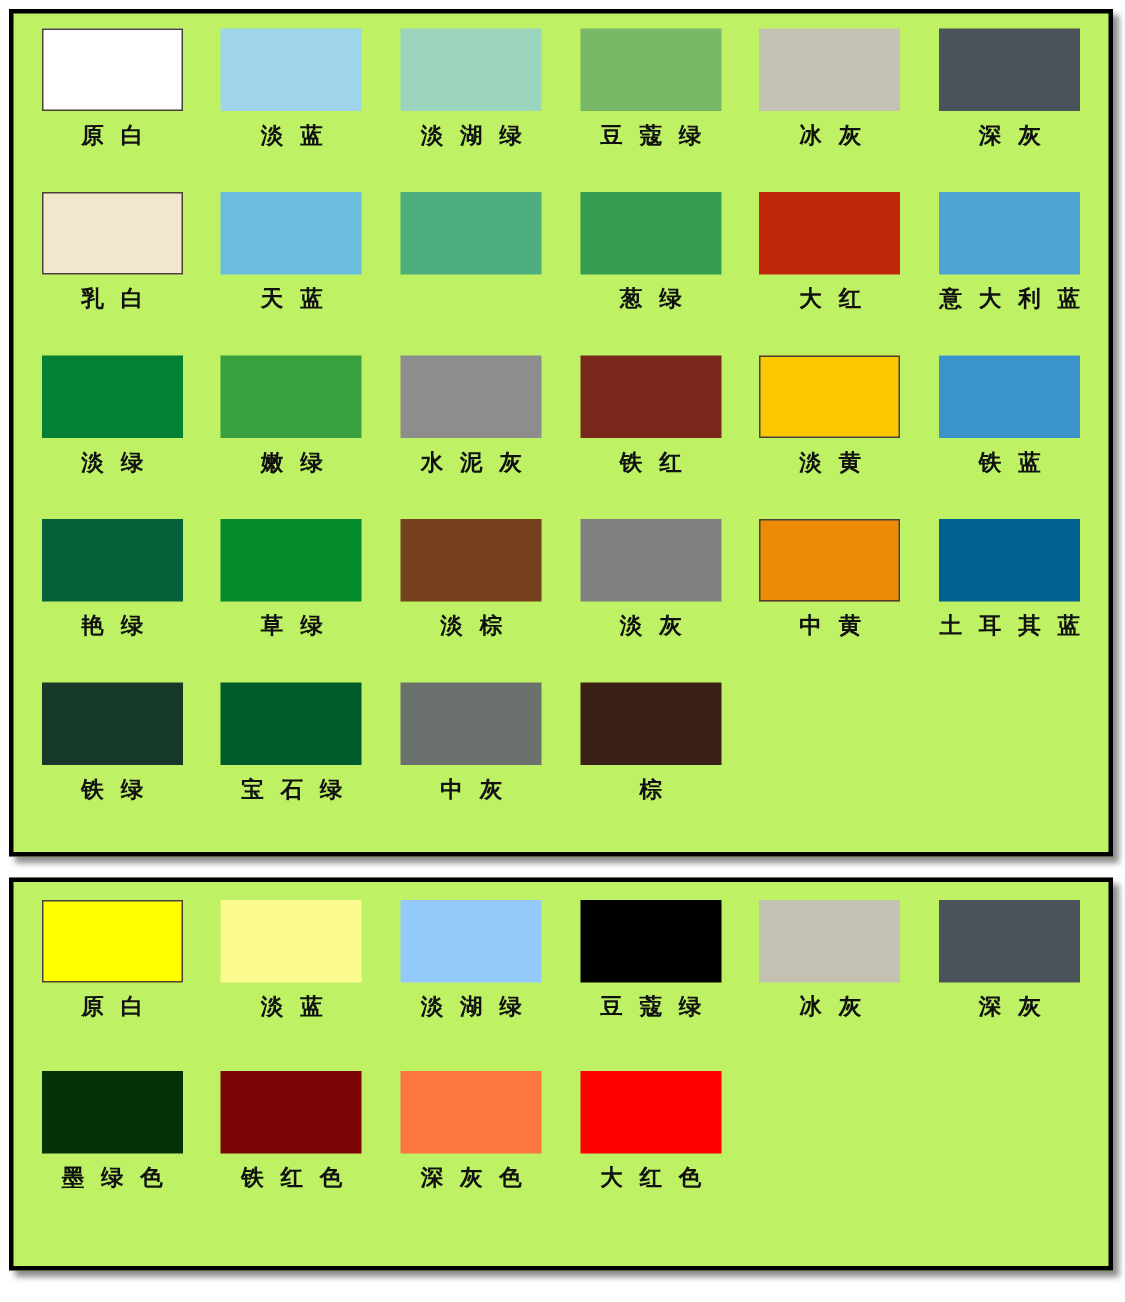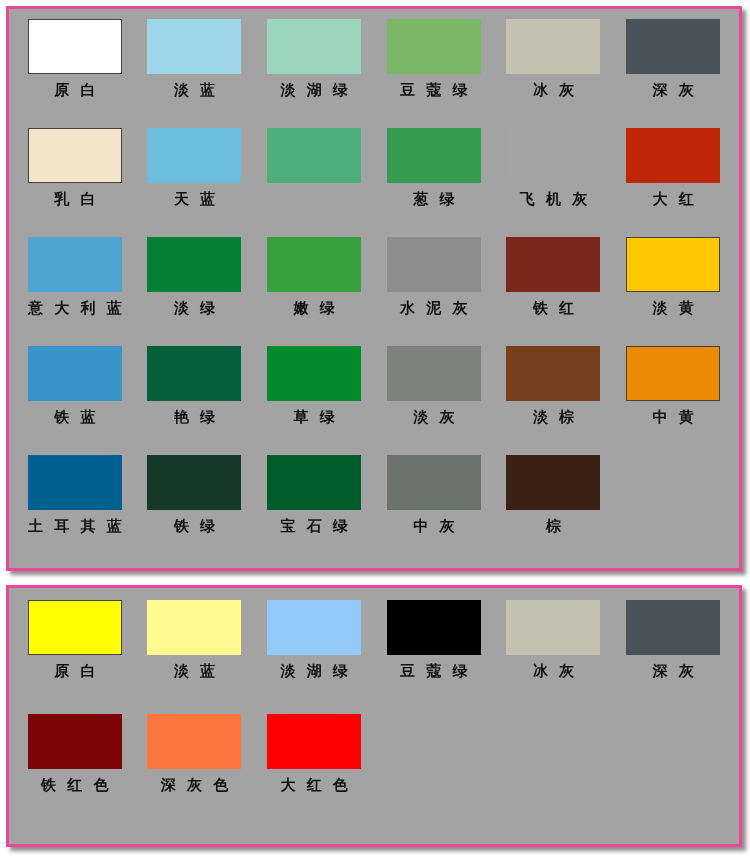--- a/index.html
+++ b/index.html
@@ -19,22 +19,22 @@
     height: 868px;
     position: relative;
     background: #ffffff;
     box-sizing: border-box;
     padding: 6px 8px 8px 6px;
     display: flex;
     flex-direction: column;
   }
 
   .panel {
-    background: #a3a3a3;
-    border: 3px solid #ec4899;
+    background: #bef264;
+    border: 3px solid #000000;
     box-sizing: border-box;
     position: relative;
     box-shadow: 4px 4px 4px rgba(0,0,0,0.45);
   }
 
   .panel.top {
     height: 565px;
     margin-bottom: 14px;
   }
 
@@ -134,24 +134,20 @@
         </div>
         <div class="cell">
           <div class="swatch" style="background-color: rgb(79, 174, 125);"></div>
           <div class="label empty"></div>
         </div>
         <div class="cell">
           <div class="swatch" style="background-color: rgb(53, 156, 80);"></div>
           <div class="label">葱 绿</div>
         </div>
         <div class="cell">
-          <div class="swatch" style="background-color: rgb(164, 164, 164);"></div>
-          <div class="label">飞 机 灰</div>
-        </div>
-        <div class="cell">
           <div class="swatch" style="background-color: rgb(192, 39, 8);"></div>
           <div class="label">大 红</div>
         </div>
         <div class="cell">
           <div class="swatch" style="background-color: rgb(79, 165, 209);"></div>
           <div class="label">意 大 利 蓝</div>
         </div>
         <div class="cell">
           <div class="swatch" style="background-color: rgb(3, 128, 51);"></div>
           <div class="label">淡 绿</div>
@@ -178,28 +174,28 @@
         </div>
         <div class="cell">
           <div class="swatch" style="background-color: rgb(6, 96, 58);"></div>
           <div class="label">艳 绿</div>
         </div>
         <div class="cell">
           <div class="swatch" style="background-color: rgb(4, 138, 43);"></div>
           <div class="label">草 绿</div>
         </div>
         <div class="cell">
+          <div class="swatch" style="background-color: rgb(119, 64, 29);"></div>
+          <div class="label">淡 棕</div>
+        </div>
+        <div class="cell">
           <div class="swatch" style="background-color: rgb(127, 129, 126);"></div>
           <div class="label">淡 灰</div>
         </div>
         <div class="cell">
-          <div class="swatch" style="background-color: rgb(119, 64, 29);"></div>
-          <div class="label">淡 棕</div>
-        </div>
-        <div class="cell">
           <div class="swatch outlined" style="background-color: rgb(237, 139, 6);"></div>
           <div class="label">中 黄</div>
         </div>
         <div class="cell">
           <div class="swatch" style="background-color: rgb(0, 96, 143);"></div>
           <div class="label">土 耳 其 蓝</div>
         </div>
         <div class="cell">
           <div class="swatch" style="background-color: rgb(23, 57, 42);"></div>
           <div class="label">铁 绿</div>
@@ -239,20 +235,24 @@
         </div>
         <div class="cell">
           <div class="swatch" style="background-color: rgb(195, 194, 178);"></div>
           <div class="label">冰 灰</div>
         </div>
         <div class="cell">
           <div class="swatch" style="background-color: rgb(74, 82, 90);"></div>
           <div class="label">深 灰</div>
         </div>
         <div class="cell">
+          <div class="swatch" style="background-color: rgb(3, 50, 4);"></div>
+          <div class="label">墨 绿 色</div>
+        </div>
+        <div class="cell">
           <div class="swatch" style="background-color: rgb(124, 4, 4);"></div>
           <div class="label">铁 红 色</div>
         </div>
         <div class="cell">
           <div class="swatch" style="background-color: rgb(253, 118, 64);"></div>
           <div class="label">深 灰 色</div>
         </div>
         <div class="cell">
           <div class="swatch" style="background-color: rgb(254, 0, 0);"></div>
           <div class="label">大 红 色</div>

